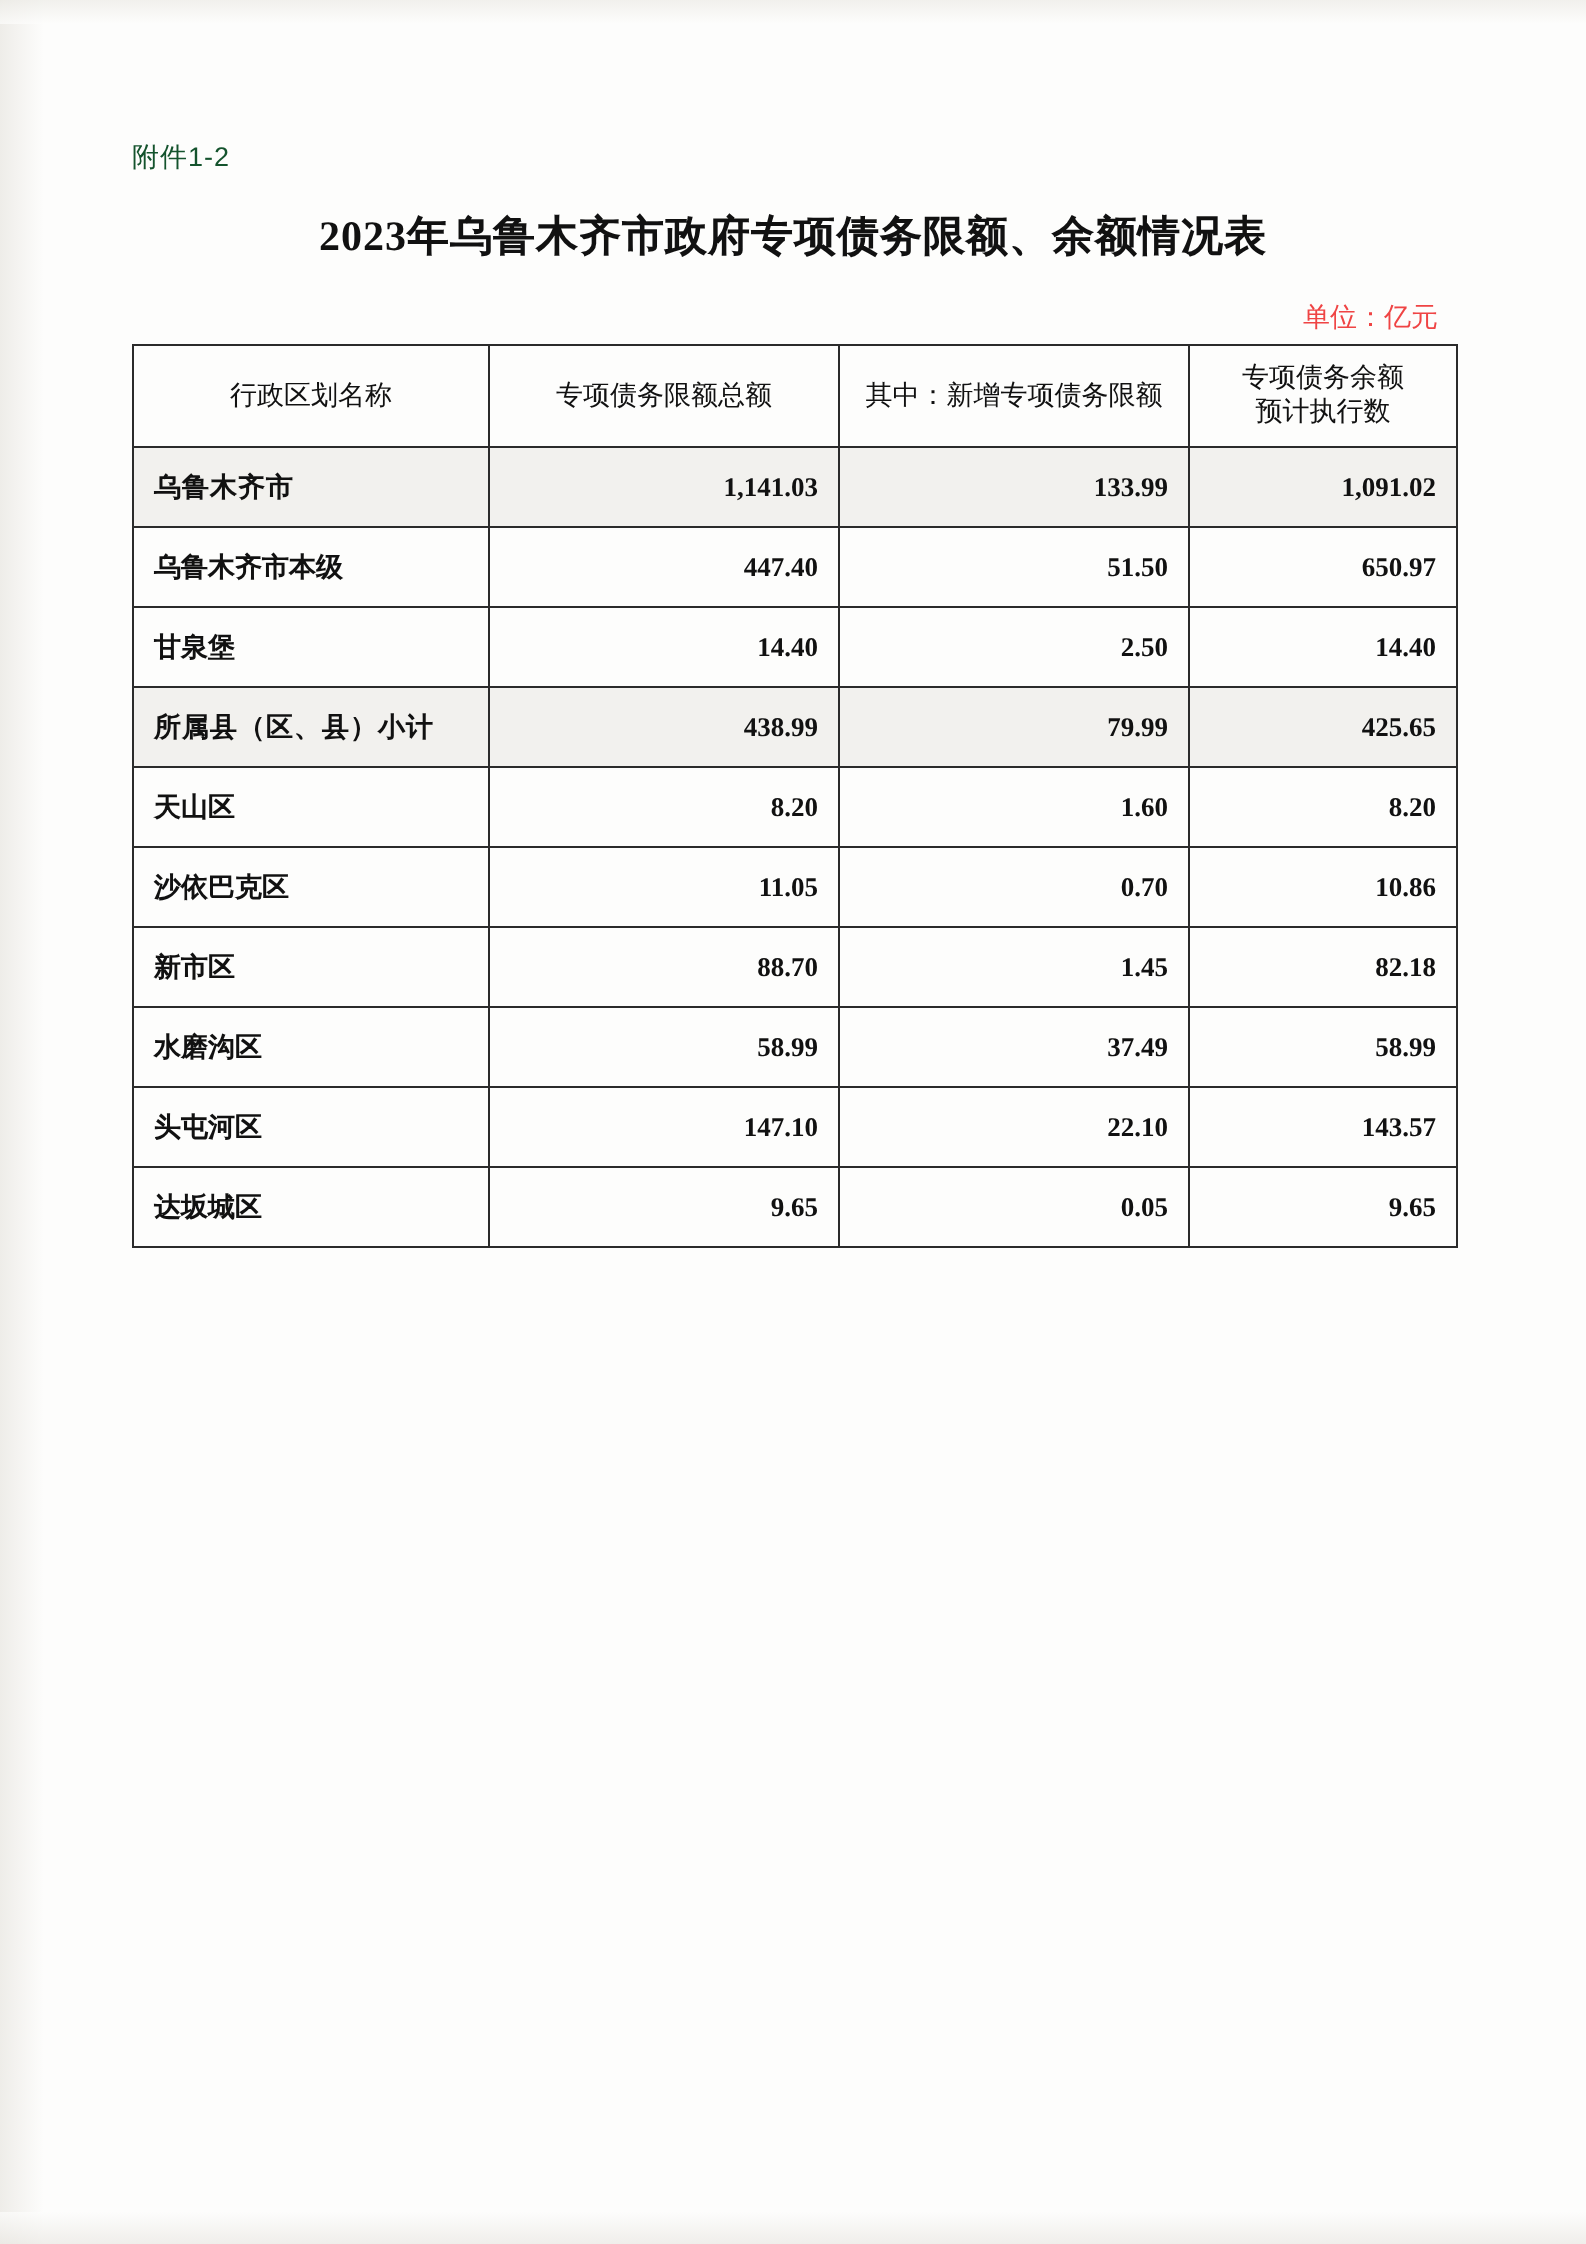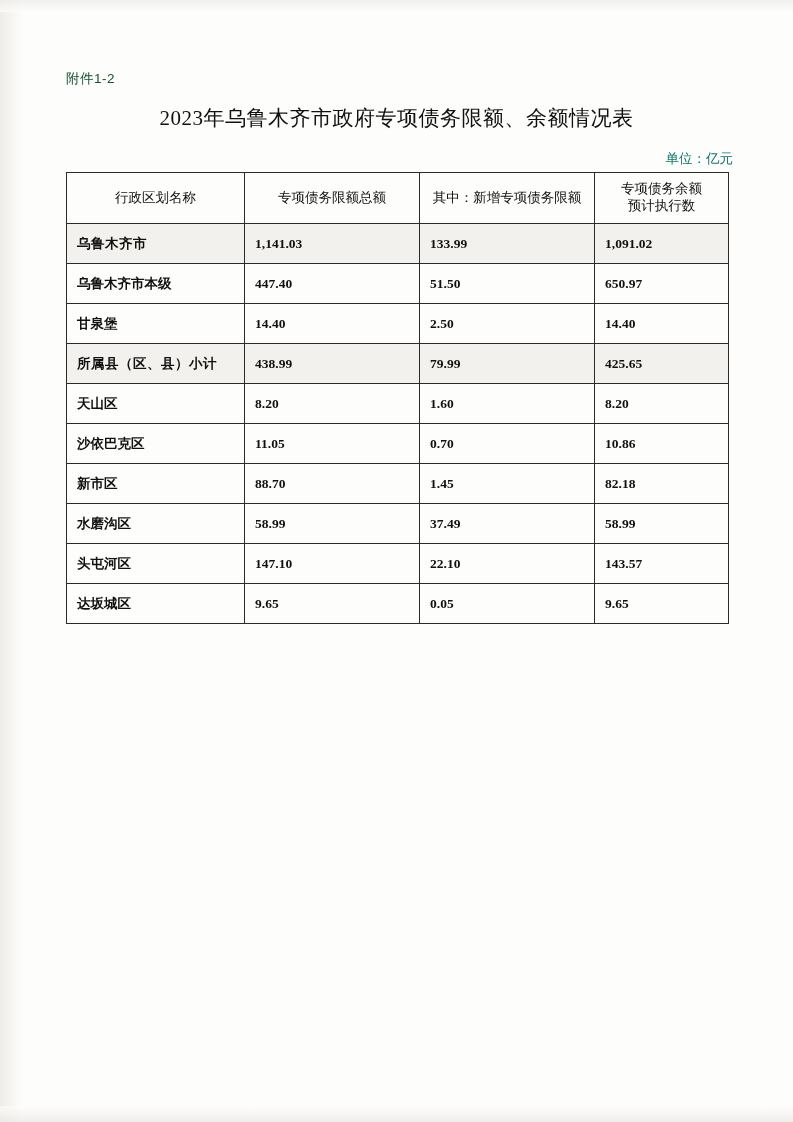--- a/index.html
+++ b/index.html
@@ -53,30 +53,30 @@
     font-family: "Liberation Sans", "DejaVu Sans", sans-serif;
     color: #14532d;
   }
   .doc-title {
     position: absolute;
     left: 0;
     top: 104px;
     width: 793px;
     text-align: center;
     font-size: 21px;
-    font-weight: normal;
+    font-weight: bold;
     letter-spacing: .5px;
     color: #111;
   }
   .unit-note {
     position: absolute;
-    right: 60px;
+    right: 74px;
     top: 150px;
     font-size: 13.5px;
-    color: #0f766e;
+    color: #ef4444;
   }
   table.debt-table {
     position: absolute;
     left: 66px;
     top: 172px;
     width: 662px;
     border-collapse: collapse;
     table-layout: fixed;
     font-size: 13.5px;
   }
@@ -98,20 +98,21 @@
     text-align: center;
     font-weight: normal;
     line-height: 1.25;
     font-size: 13.5px;
   }
   td.name {
     text-align: left;
     white-space: nowrap;
   }
   td.num {
+    text-align: right;
     font-family: "Liberation Serif", "DejaVu Serif", serif;
   }
   tr.bold td {
     font-weight: bold;
     background: #f2f1ee;
   }
   tr.bold td.name { letter-spacing: .5px; }
 </style>
 </head>
 <body>

